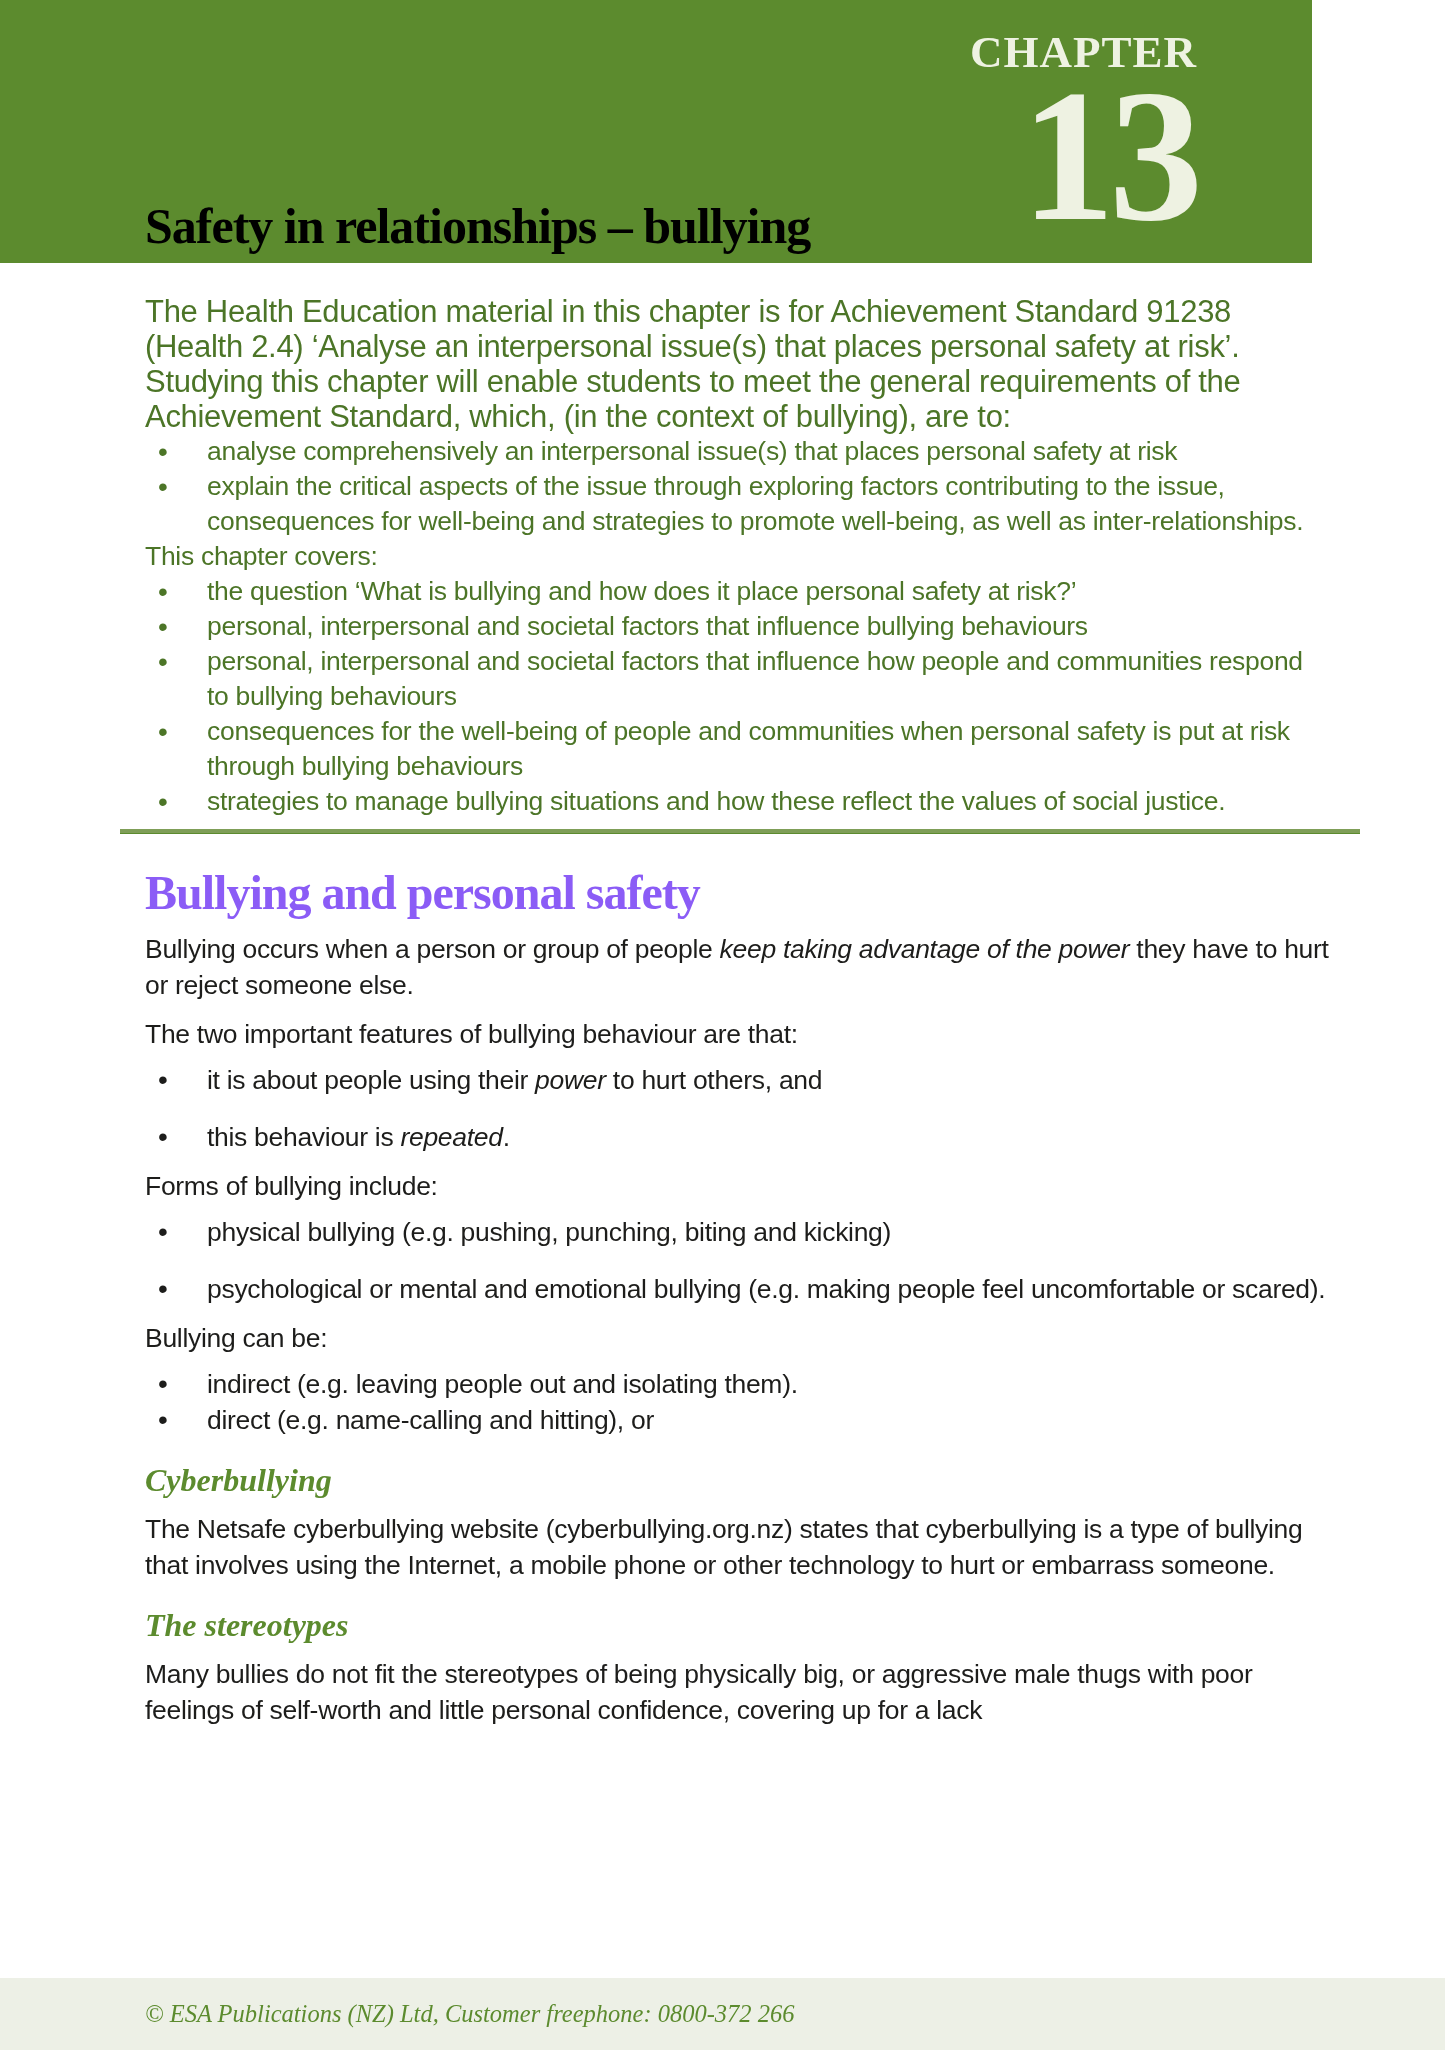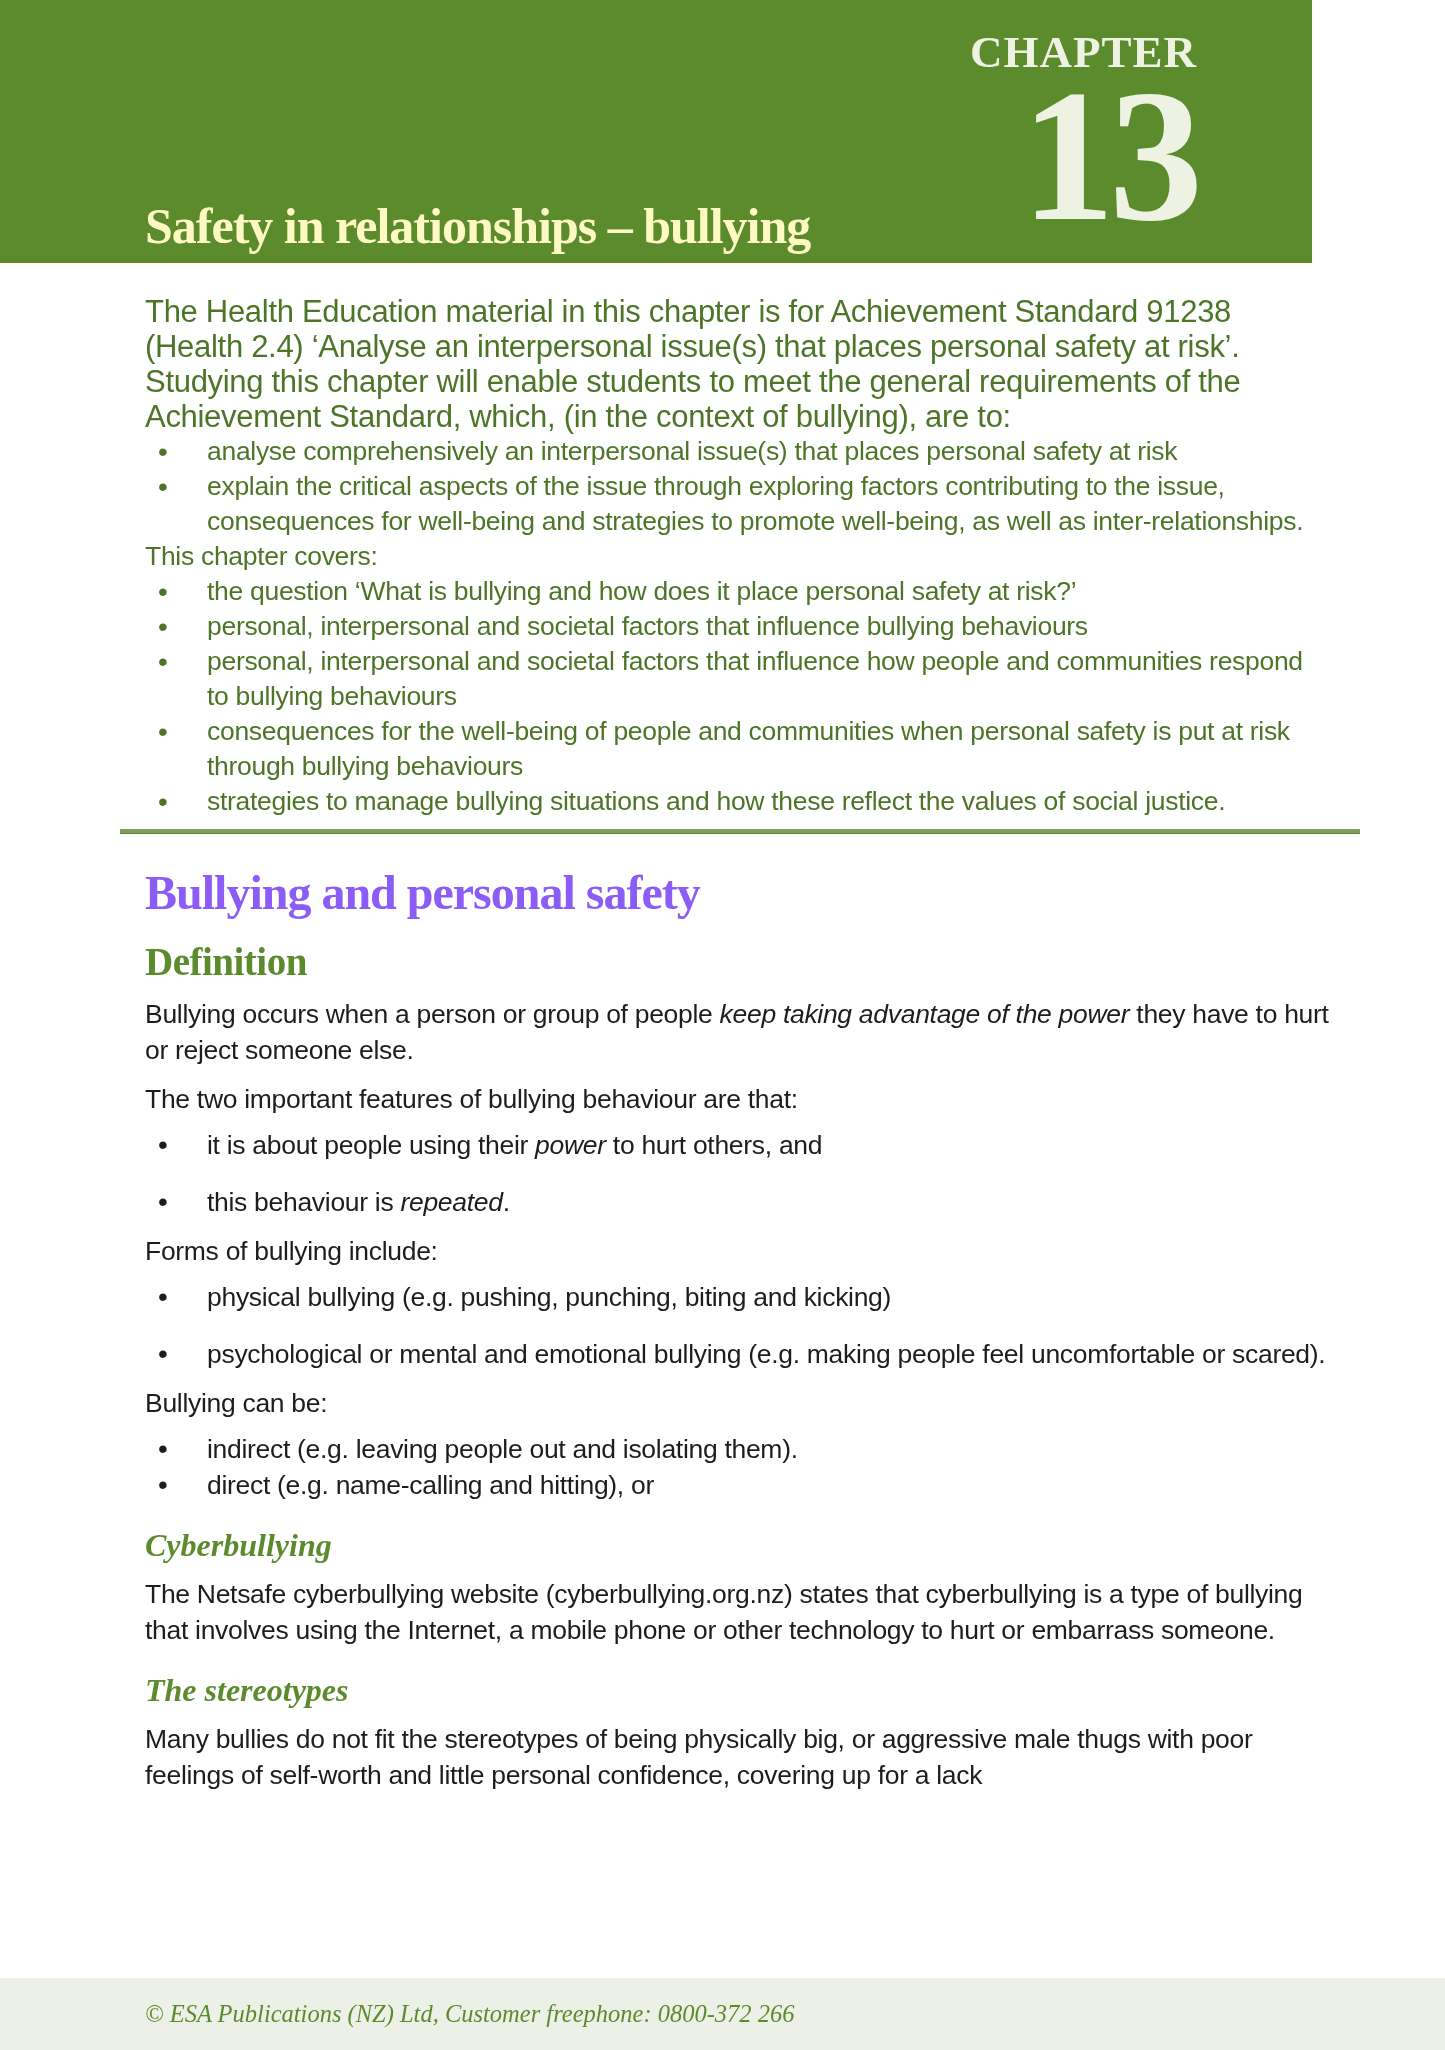--- a/index.html
+++ b/index.html
@@ -13,21 +13,21 @@
   
   .banner{
     position:absolute;top:0;left:0;
     width:1312px;height:263px;
     background:#5c8b2e;
   }
   .banner-title{
     position:absolute;left:145px;bottom:12px;margin:0;
     font-family:"Liberation Serif", serif;
     font-weight:bold;font-size:50px;letter-spacing:-1px;
-    color:#fef9c3;line-height:1;
+    color:#000000;line-height:1;
   }
   .chapter-block{
     position:absolute;top:30px;right:115px;
     text-align:right;color:#eef2e2;
     font-family:"Liberation Serif", serif;font-weight:bold;
   }
   .chapter-label{font-size:45px;line-height:1;letter-spacing:1px;}
   .chapter-number{font-size:188px;line-height:0.82;letter-spacing:-6px;margin-top:4px;}
   
   .content{
@@ -125,21 +125,20 @@
       <li>personal, interpersonal and societal factors that influence bullying behaviours</li>
       <li>personal, interpersonal and societal factors that influence how people and communities respond to bullying behaviours</li>
       <li>consequences for the well-being of people and communities when personal safety is put at risk through bullying behaviours</li>
       <li>strategies to manage bullying situations and how these reflect the values of social justice.</li>
     </ul>
 
     <hr class="rule">
 
     <h2 class="section-heading">Bullying and personal safety</h2>
 
-    <h3 class="sub-heading">Definition</h3>
 
     <p class="body-para"><span>Bullying occurs when a person or group of people </span><em>keep taking advantage of the power</em><span> they have to hurt or reject someone else.</span></p>
 
     <p class="body-para">The two important features of bullying behaviour are that:</p>
 
     <ul class="body-list spaced">
       <li><span>it is about people using their </span><em>power</em><span> to hurt others, and</span></li>
       <li><span>this behaviour is </span><em>repeated</em><span>.</span></li>
     </ul>
 

